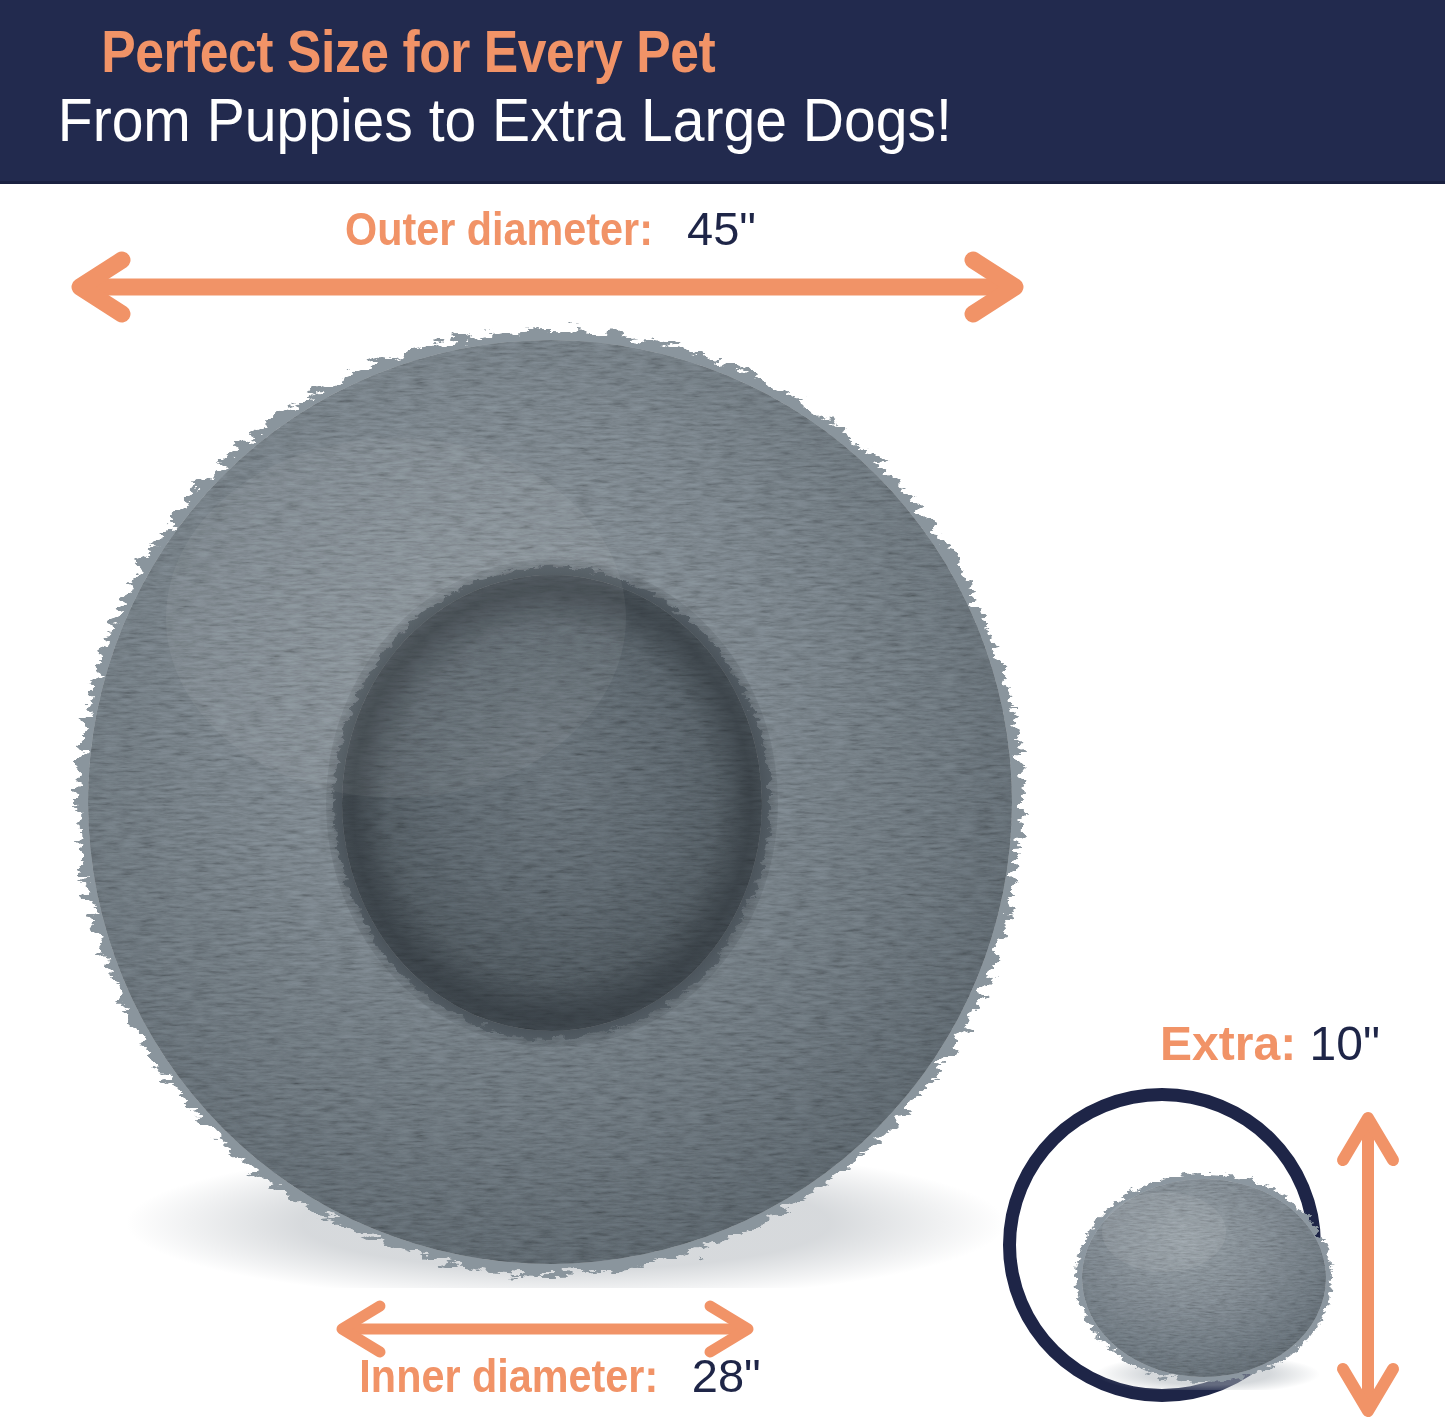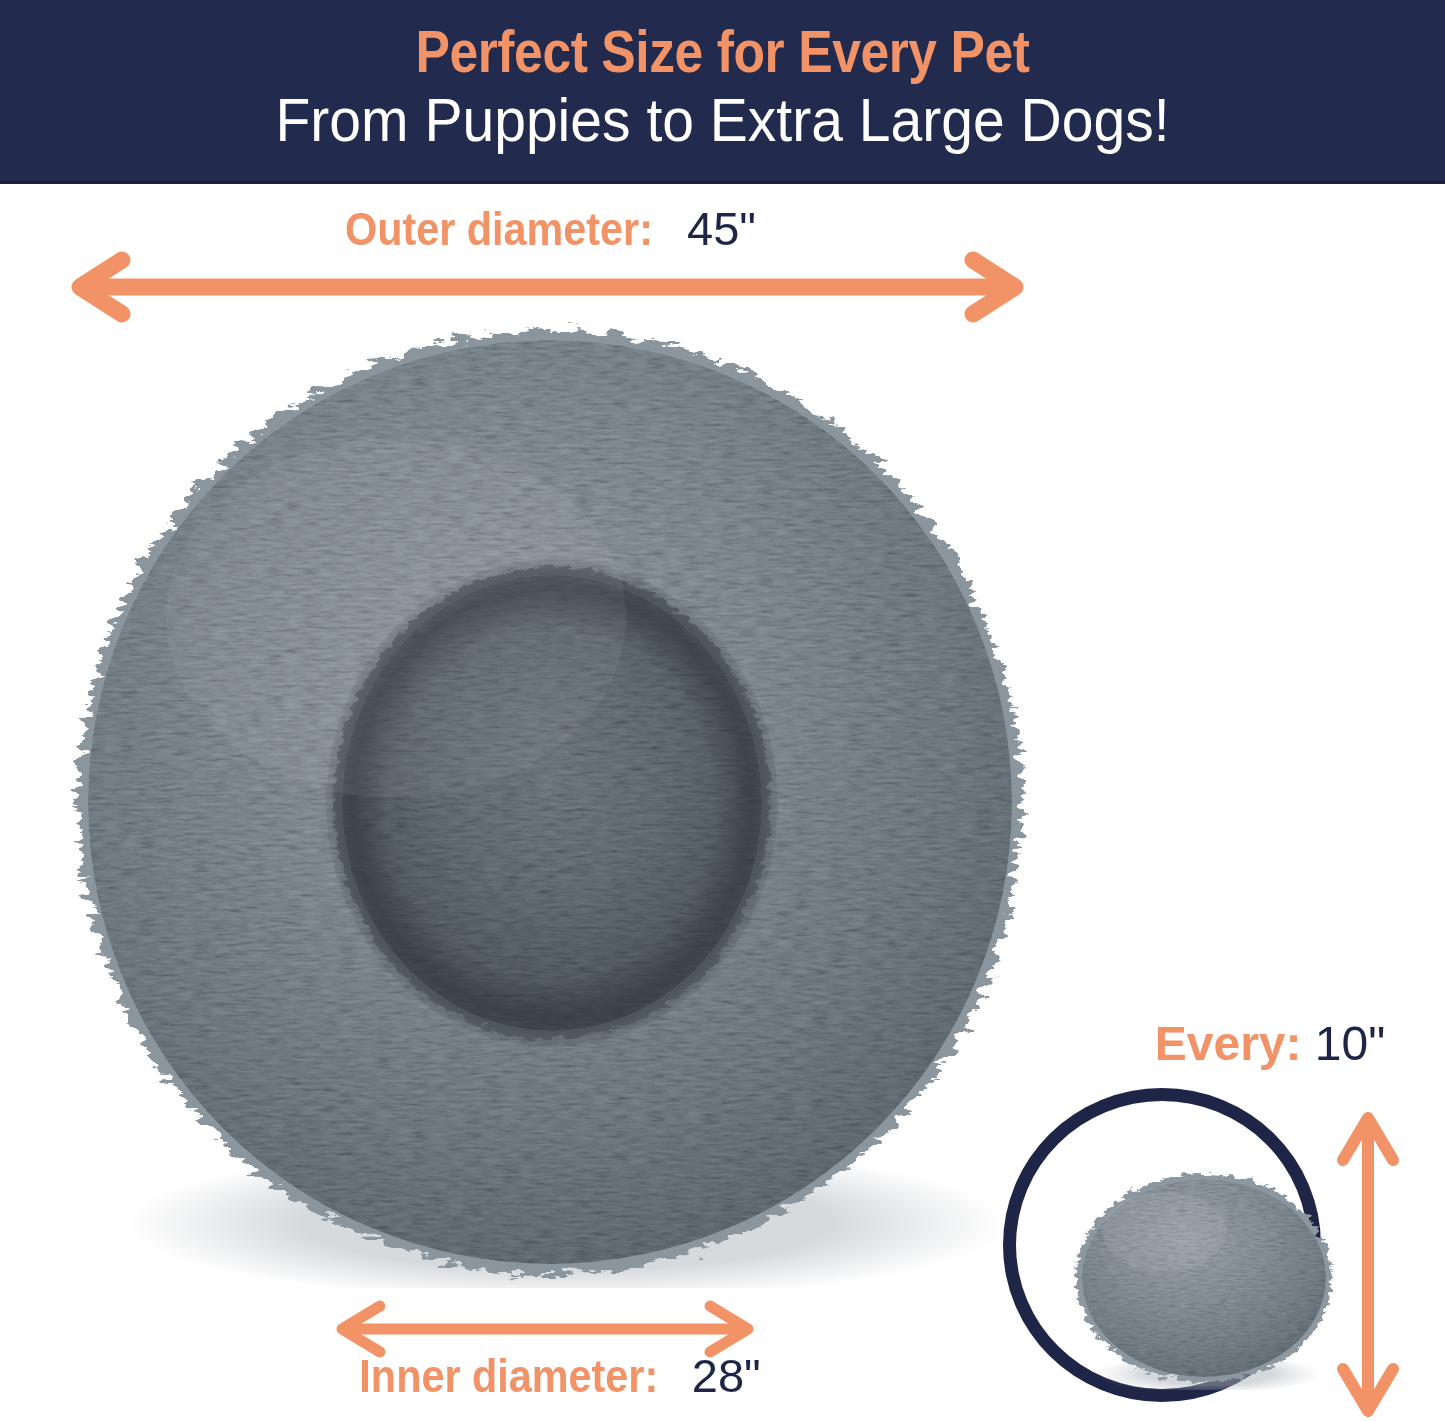--- a/index.html
+++ b/index.html
@@ -21,21 +21,21 @@
   
   #banner {
     position: absolute;
     left: 0;
     top: 0;
     width: 1445px;
     height: 184px;
     background: #222A4E;
     border-bottom: 3px solid #1a2140;
     box-sizing: border-box;
-    text-align: center;
+    text-align: left;
   }
   #banner-title {
     margin: 0;
     padding-top: 20px;
     font-size: 60px;
     font-weight: bold;
     letter-spacing: -0.5px;
     color: #F19367;
     line-height: 1.05;
     transform: scaleX(0.86);
@@ -230,21 +230,21 @@
       <polyline points="50,8 12,31 50,54"></polyline>
       <polyline points="380,8 418,31 380,54"></polyline>
     </g>
   </svg>
 
   <div class="measure-label" id="inner-label">
     <span class="lbl">Inner diameter:</span><span>&nbsp;</span><span class="val">28"</span>
   </div>
 
   <div class="measure-label" id="height-label">
-    <span class="lbl">Every:</span><span>&nbsp;</span><span class="val">10"</span>
+    <span class="lbl">Extra:</span><span>&nbsp;</span><span class="val">10"</span>
   </div>
 
   <div id="inset-wrap">
     <div id="inset-ring"></div>
 
     <svg id="bed-side" viewBox="0 0 270 222">
       <defs>
         <filter id="sideNoise" x="-8%" y="-8%" width="116%" height="116%">
           <feTurbulence type="fractalNoise" baseFrequency="0.10 0.55" numOctaves="4" seed="21" result="t"></feTurbulence>
           <feColorMatrix in="t" type="saturate" values="0" result="g"></feColorMatrix>

